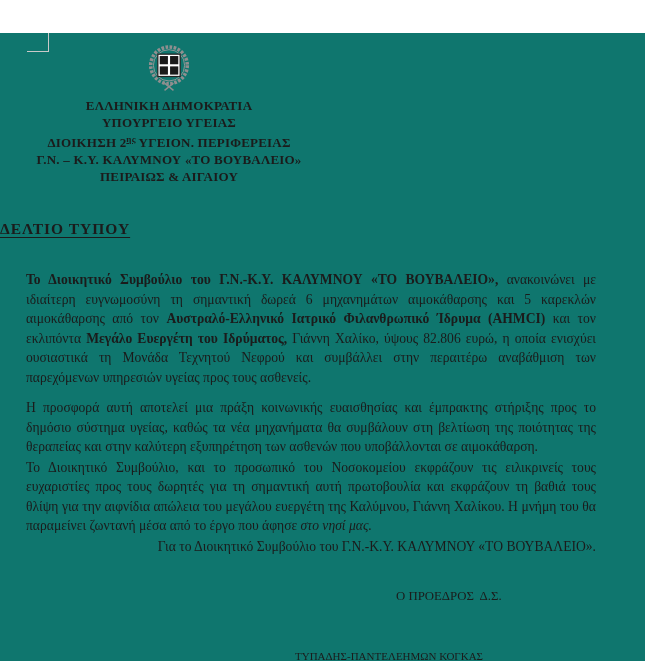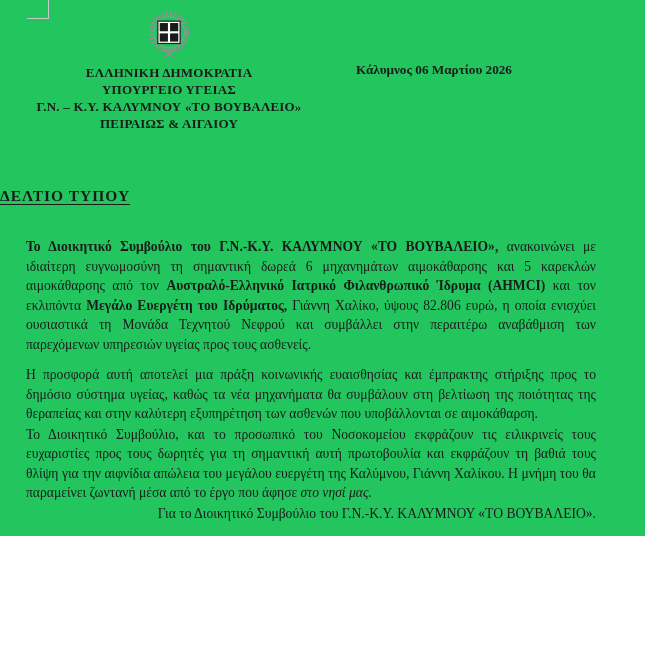--- a/index.html
+++ b/index.html
@@ -3,25 +3,26 @@
 <meta charset="utf-8">
 <style>
   html, body {
     margin: 0;
     padding: 0;
     background: #ffffff;
   }
   .page {
     position: relative;
     width: 645px;
-    height: 536px;
-    background: #22c55e;
+    height: 628px;
+    background: #0f766e;
     overflow: hidden;
     font-family: "Liberation Serif", "DejaVu Serif", serif;
     color: #1b1b1b;
+    margin-top: 33px;
   }
   .corner-box {
     position: absolute;
     left: 27px;
     top: 0;
     width: 21px;
     height: 18px;
     border-right: 1px solid #c9c9c9;
     border-bottom: 1px solid #c9c9c9;
   }
@@ -128,25 +129,25 @@
         <path d="M25 45 l10 8 M35 45 l-10 8" stroke="#8f8f8f" stroke-width="1.6" fill="none"></path>
         <rect x="17.5" y="12.5" width="25" height="25" fill="#ffffff" stroke="#222222" stroke-width="1.4"></rect>
         <rect x="19.6" y="14.6" width="9.2" height="9.2" fill="#1a1a1a"></rect>
         <rect x="31.2" y="14.6" width="9.2" height="9.2" fill="#1a1a1a"></rect>
         <rect x="19.6" y="26.2" width="9.2" height="9.2" fill="#1a1a1a"></rect>
         <rect x="31.2" y="26.2" width="9.2" height="9.2" fill="#1a1a1a"></rect>
       </svg>
     </div>
     <div class="lh-line">ΕΛΛΗΝΙΚΗ ΔΗΜΟΚΡΑΤΙΑ</div>
     <div class="lh-line">ΥΠΟΥΡΓΕΙΟ ΥΓΕΙΑΣ</div>
+    <div class="lh-line"><span>ΔΙΟΙΚΗΣΗ 2</span><sup>ης</sup><span> ΥΓΕΙΟΝ. ΠΕΡΙΦΕΡΕΙΑΣ</span></div>
     <div class="lh-line">Γ.Ν. – Κ.Υ. ΚΑΛΥΜΝΟΥ «ΤΟ ΒΟΥΒΑΛΕΙΟ»</div>
     <div class="lh-line">ΠΕΙΡΑΙΩΣ &amp; ΑΙΓΑΙΟΥ</div>
   </div>
 
-  <div class="date-line">Κάλυμνος 06 Μαρτίου 2026</div>
 
   <div class="press-title">
     <span>ΔΕΛΤΙΟ ΤΥΠΟΥ</span>
   </div>
 
   <div class="body-text">
     <p><span style="font-weight: bold;">Το Διοικητικό Συμβούλιο του Γ.Ν.-Κ.Υ. ΚΑΛΥΜΝΟΥ «ΤΟ ΒΟΥΒΑΛΕΙΟ»,</span><span> ανακοινώνει με ιδιαίτερη ευγνωμοσύνη τη σημαντική δωρεά 6 μηχανημάτων αιμοκάθαρσης και 5 καρεκλών αιμοκάθαρσης από τον </span><span style="font-weight: bold;">Αυστραλό-Ελληνικό Ιατρικό Φιλανθρωπικό Ίδρυμα (AHMCI)</span><span> και τον εκλιπόντα </span><span style="font-weight: bold;">Μεγάλο Ευεργέτη του Ιδρύματος,</span><span> Γιάννη Χαλίκο, ύψους 82.806 ευρώ, η οποία ενισχύει ουσιαστικά τη Μονάδα Τεχνητού Νεφρού και συμβάλλει στην περαιτέρω αναβάθμιση των παρεχόμενων υπηρεσιών υγείας προς τους ασθενείς.</span></p>
     <p class="tight"><span>Η προσφορά αυτή αποτελεί μια πράξη κοινωνικής ευαισθησίας και έμπρακτης στήριξης προς το δημόσιο σύστημα υγείας, καθώς τα νέα μηχανήματα θα συμβάλουν στη βελτίωση της ποιότητας της θεραπείας και στην καλύτερη εξυπηρέτηση των ασθενών που υποβάλλονται σε αιμοκάθαρση.</span></p>
     <p class="tight"><span>Το Διοικητικό Συμβούλιο, και το προσωπικό του Νοσοκομείου εκφράζουν τις ειλικρινείς τους ευχαριστίες προς τους δωρητές για τη σημαντική αυτή πρωτοβουλία και εκφράζουν τη βαθιά τους θλίψη για την αιφνίδια απώλεια του μεγάλου ευεργέτη της Καλύμνου, Γιάννη Χαλίκου. Η μνήμη του θα παραμείνει ζωντανή μέσα από το έργο που άφησε </span><span style="font-style: italic;">στο νησί μας.</span></p>
     <p class="closing">Για το Διοικητικό Συμβούλιο του Γ.Ν.-Κ.Υ. ΚΑΛΥΜΝΟΥ «ΤΟ ΒΟΥΒΑΛΕΙΟ».</p>

